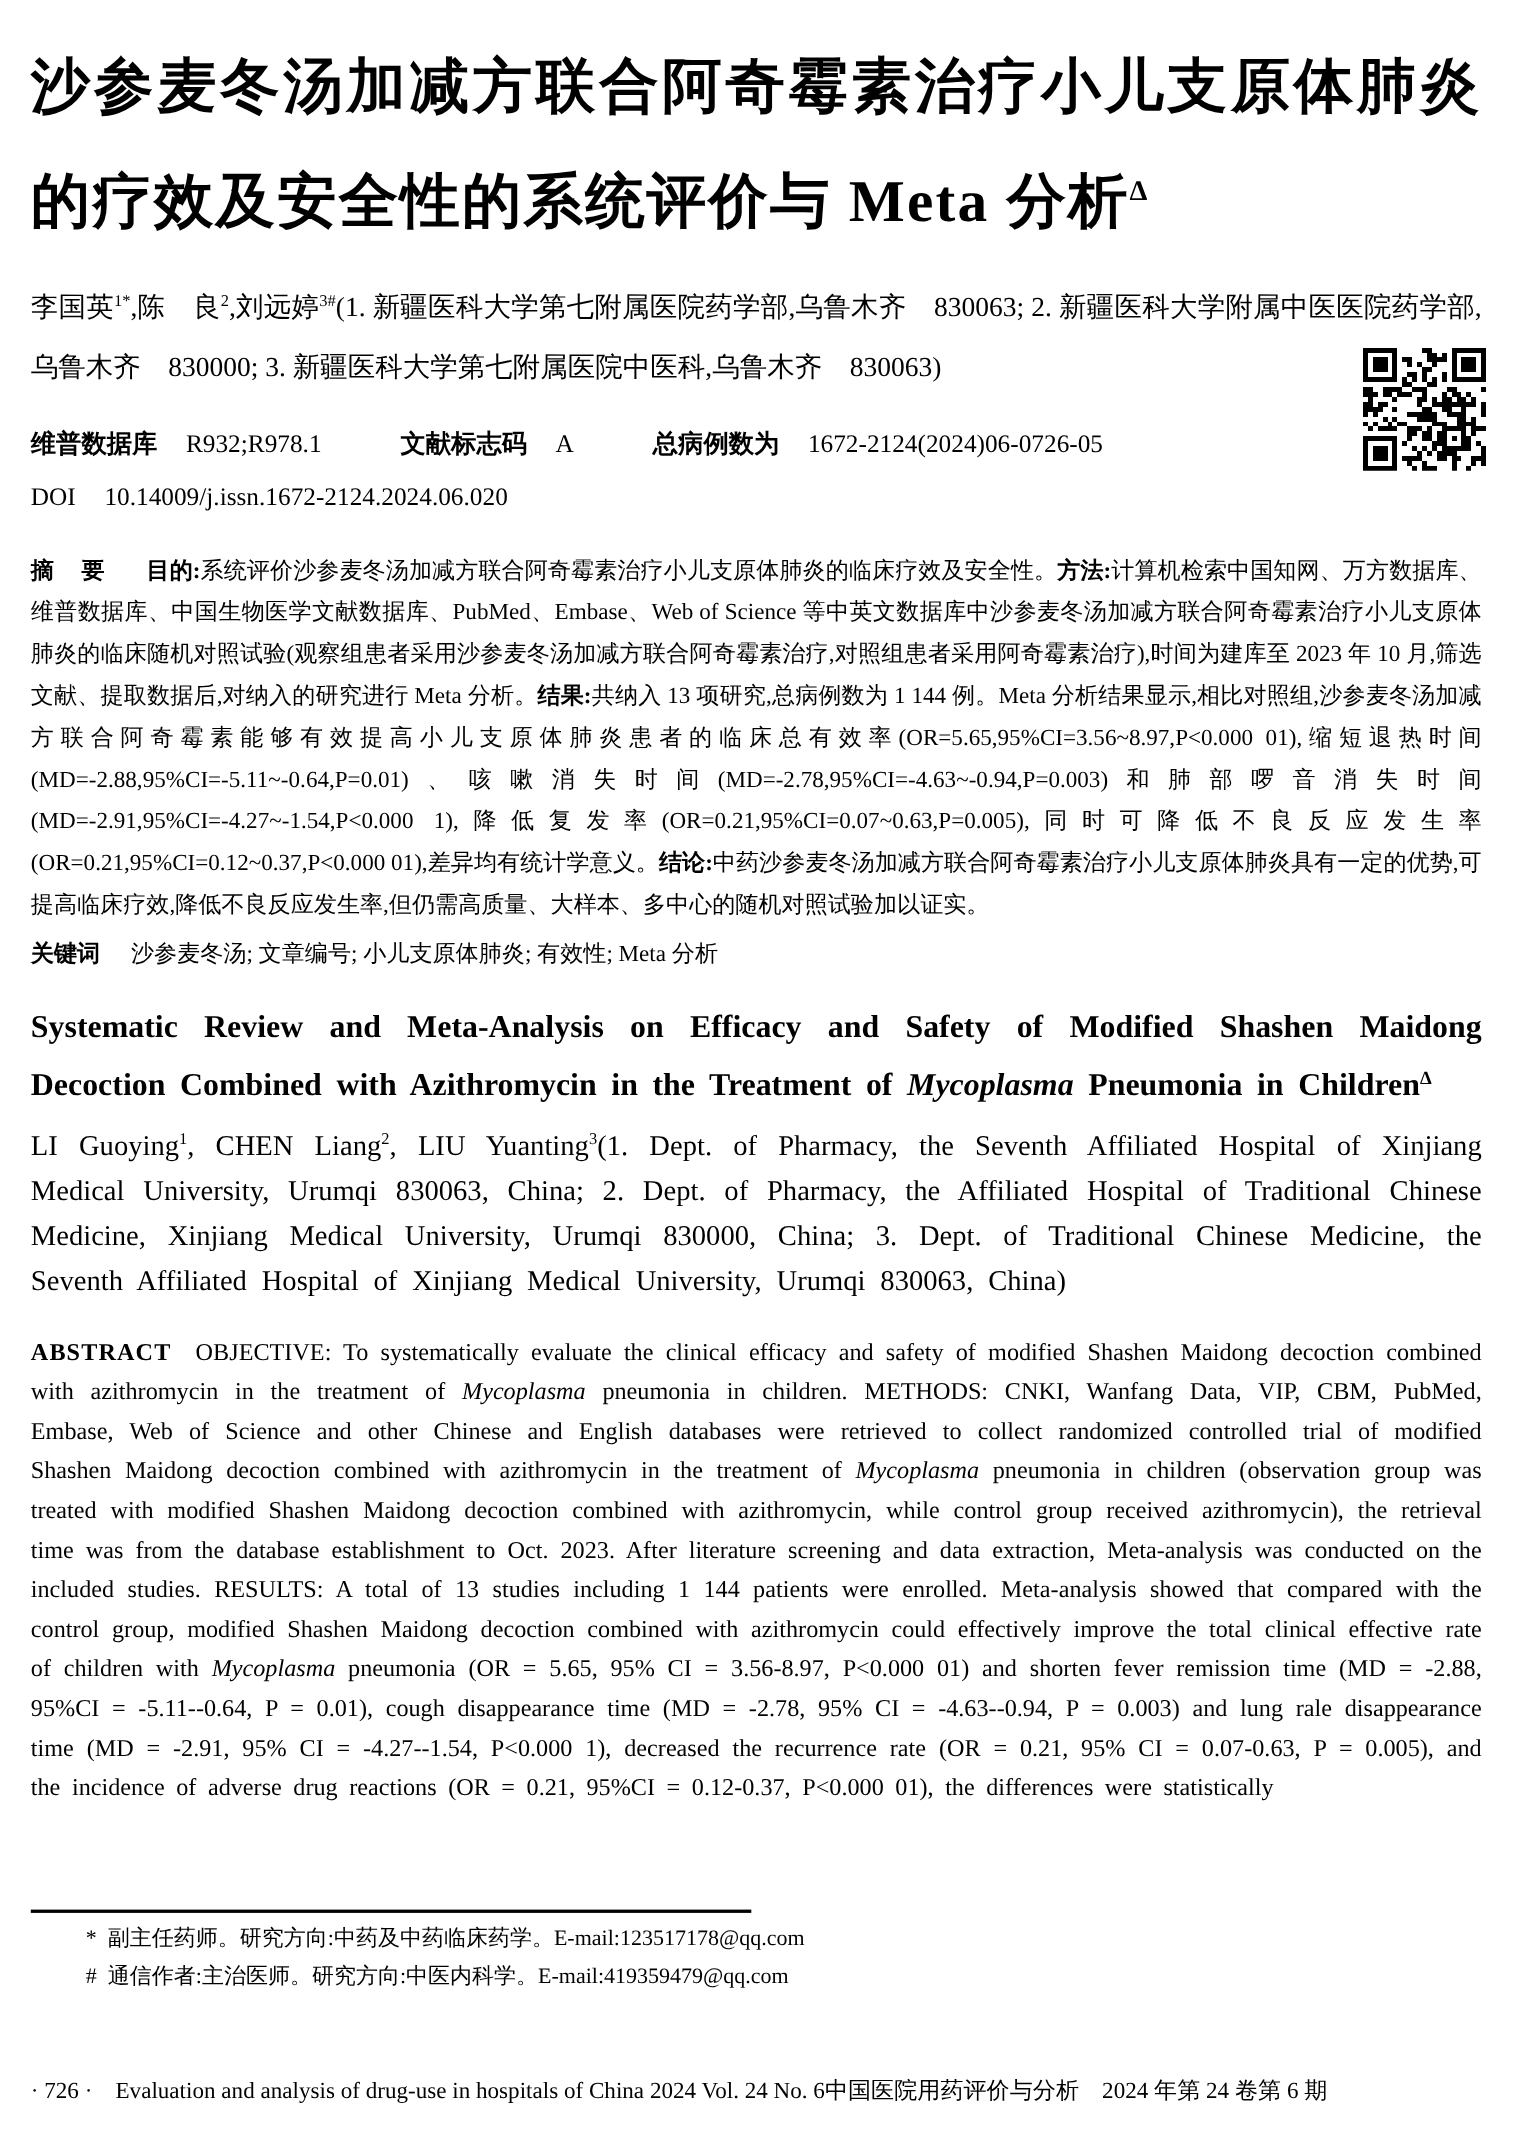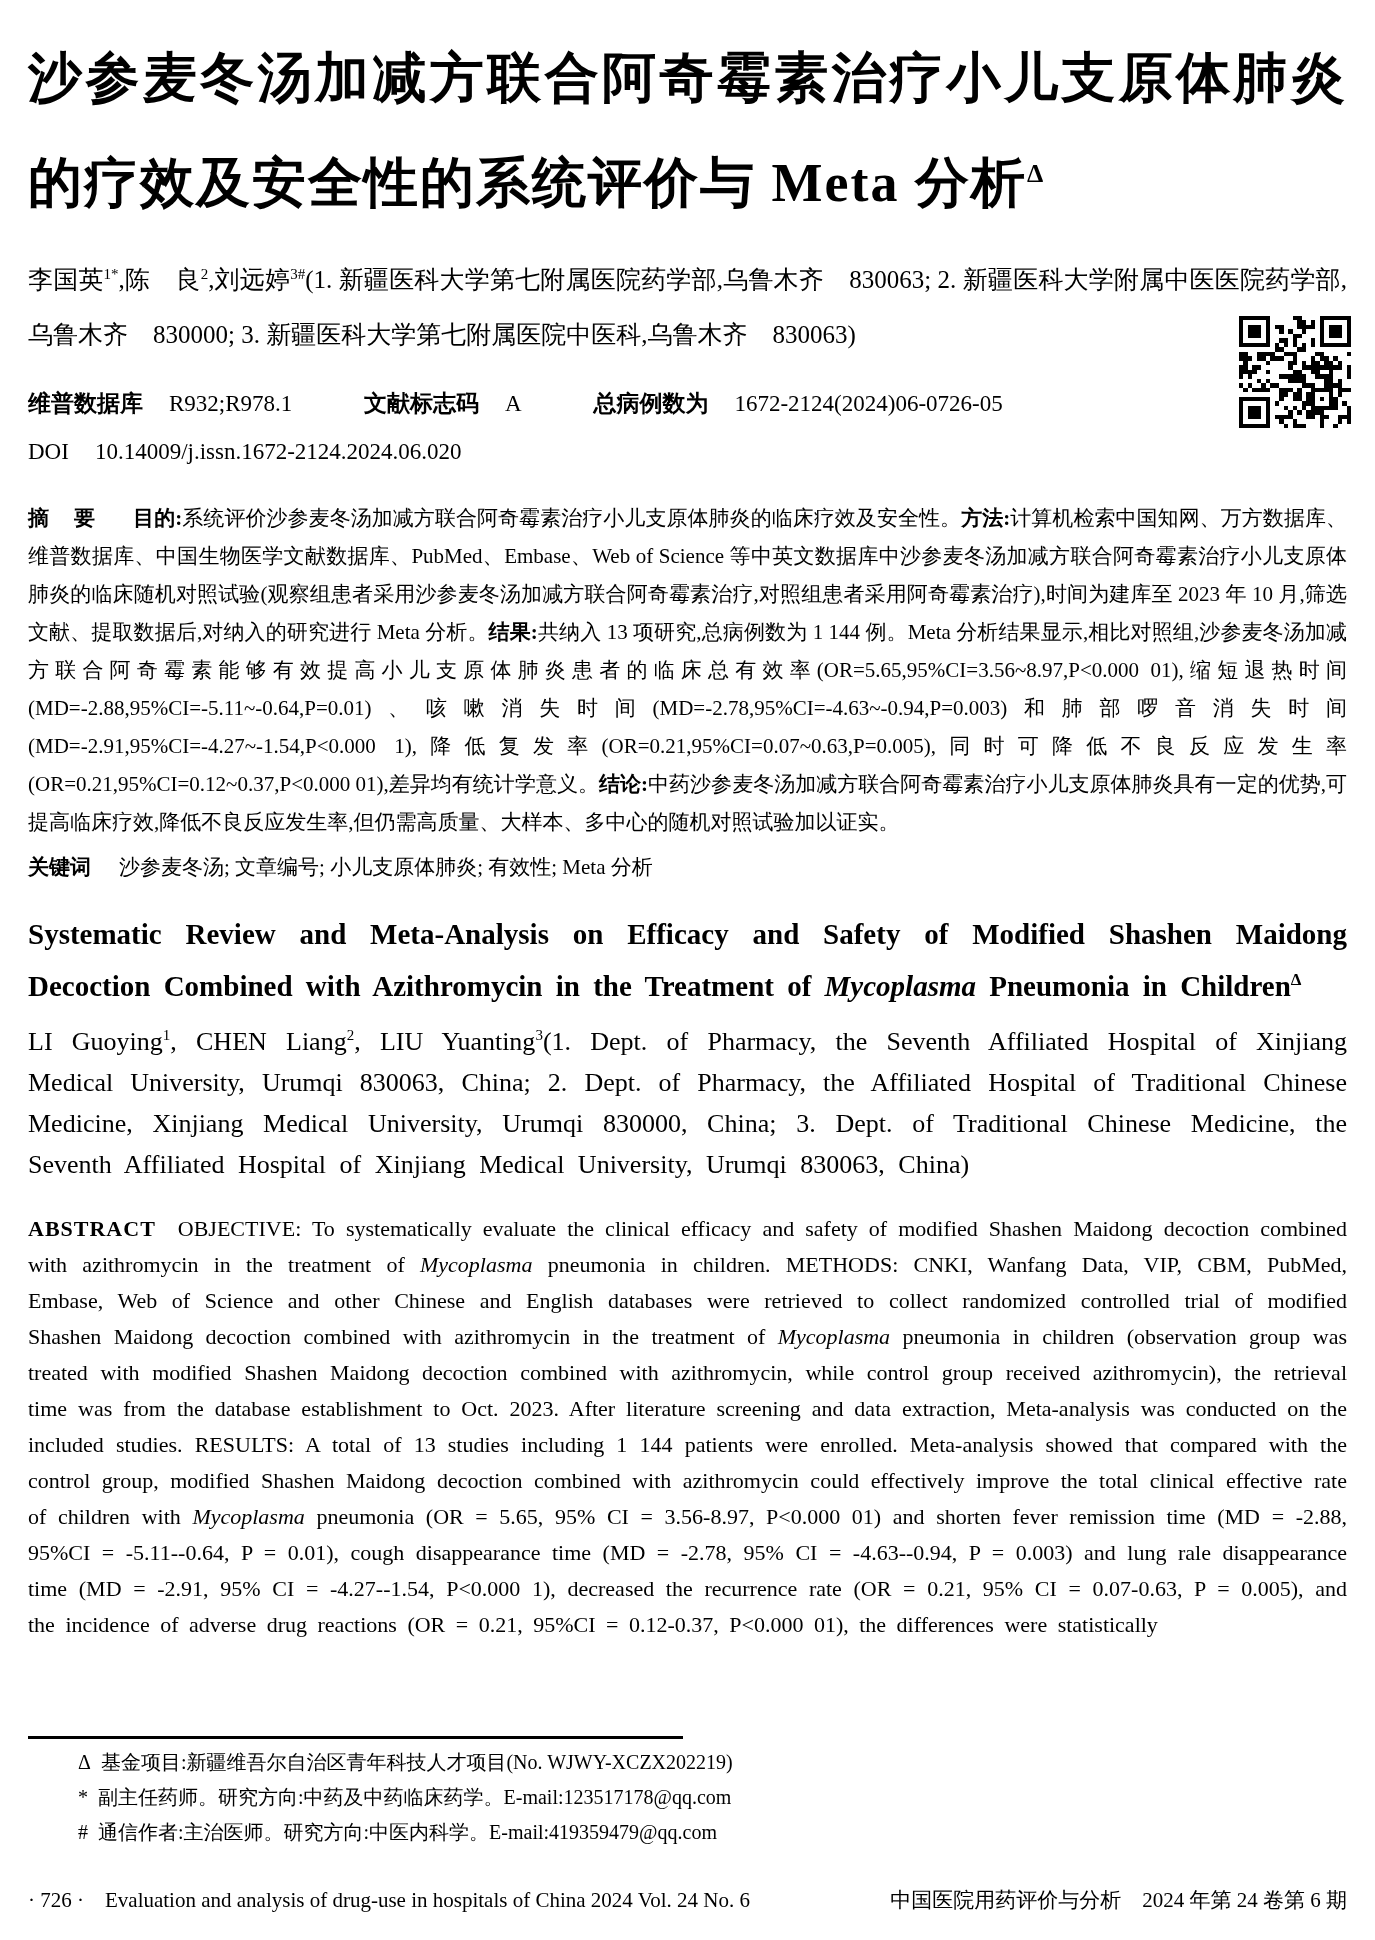--- a/index.html
+++ b/index.html
@@ -43,21 +43,21 @@
   .it{font-style:italic;}
 
   .qr{position:absolute;top:316px;right:24px;width:112px;height:112px;}
 
   .footnotes{position:absolute;left:28px;right:28px;top:1736px;height:150px;background:#fff;}
   .fn-rule{width:655px;height:0;border-top:3px solid #000;margin:0 0 10px 0;}
   .fn-item{padding-left:50px;font-size:20px;line-height:24px;margin-top:11px;}
   .fn-marker{margin-right:10px;}
 
   .footer{position:absolute;left:28px;right:28px;top:1886px;height:40px;background:#fff;
-    display:flex;justify-content:space-between;align-items:flex-start;font-size:21px;}
+    display:flex;justify-content:flex-start;align-items:flex-start;font-size:21px;}
 </style>
 </head>
 <body>
 
 <div class="page">
 
   <h1 class="title-cn"><span>沙参麦冬汤加减方联合阿奇霉素治疗小儿支原体肺炎的疗效及安全性的系统评价与 Meta 分析</span><sup>Δ</sup></h1>
 
   <p class="authors-cn"><span>李国英</span><sup>1*</sup><span>,陈　良</span><sup>2</sup><span>,刘远婷</span><sup>3#</sup><span>(1. 新疆医科大学第七附属医院药学部,乌鲁木齐　830063; 2. 新疆医科大学附属中医医院药学部,乌鲁木齐　830000; 3. 新疆医科大学第七附属医院中医科,乌鲁木齐　830063)</span></p>
 
@@ -382,21 +382,20 @@
         <rect x="10" y="24" width="1" height="1"></rect>
         <rect x="12" y="24" width="1" height="1"></rect>
         <rect x="13" y="24" width="1" height="1"></rect>
         <rect x="14" y="24" width="1" height="1"></rect>
         <rect x="18" y="24" width="1" height="1"></rect>
         <rect x="21" y="24" width="1" height="1"></rect>
       </svg></div>
 
   <div class="footnotes">
     <div class="fn-rule"></div>
-    <div class="fn-item"><span class="fn-marker">Δ</span><span>基金项目:新疆维吾尔自治区青年科技人才项目(No. WJWY-XCZX202219)</span></div>
     <div class="fn-item"><span class="fn-marker">*</span><span>副主任药师。研究方向:中药及中药临床药学。E-mail:123517178@qq.com</span></div>
     <div class="fn-item"><span class="fn-marker">#</span><span>通信作者:主治医师。研究方向:中医内科学。E-mail:419359479@qq.com</span></div>
   </div>
 
   <div class="footer">
     <span>· 726 ·　Evaluation and analysis of drug-use in hospitals of China 2024 Vol. 24 No. 6</span>
     <span>中国医院用药评价与分析　2024 年第 24 卷第 6 期</span>
   </div>
 
 </div>

